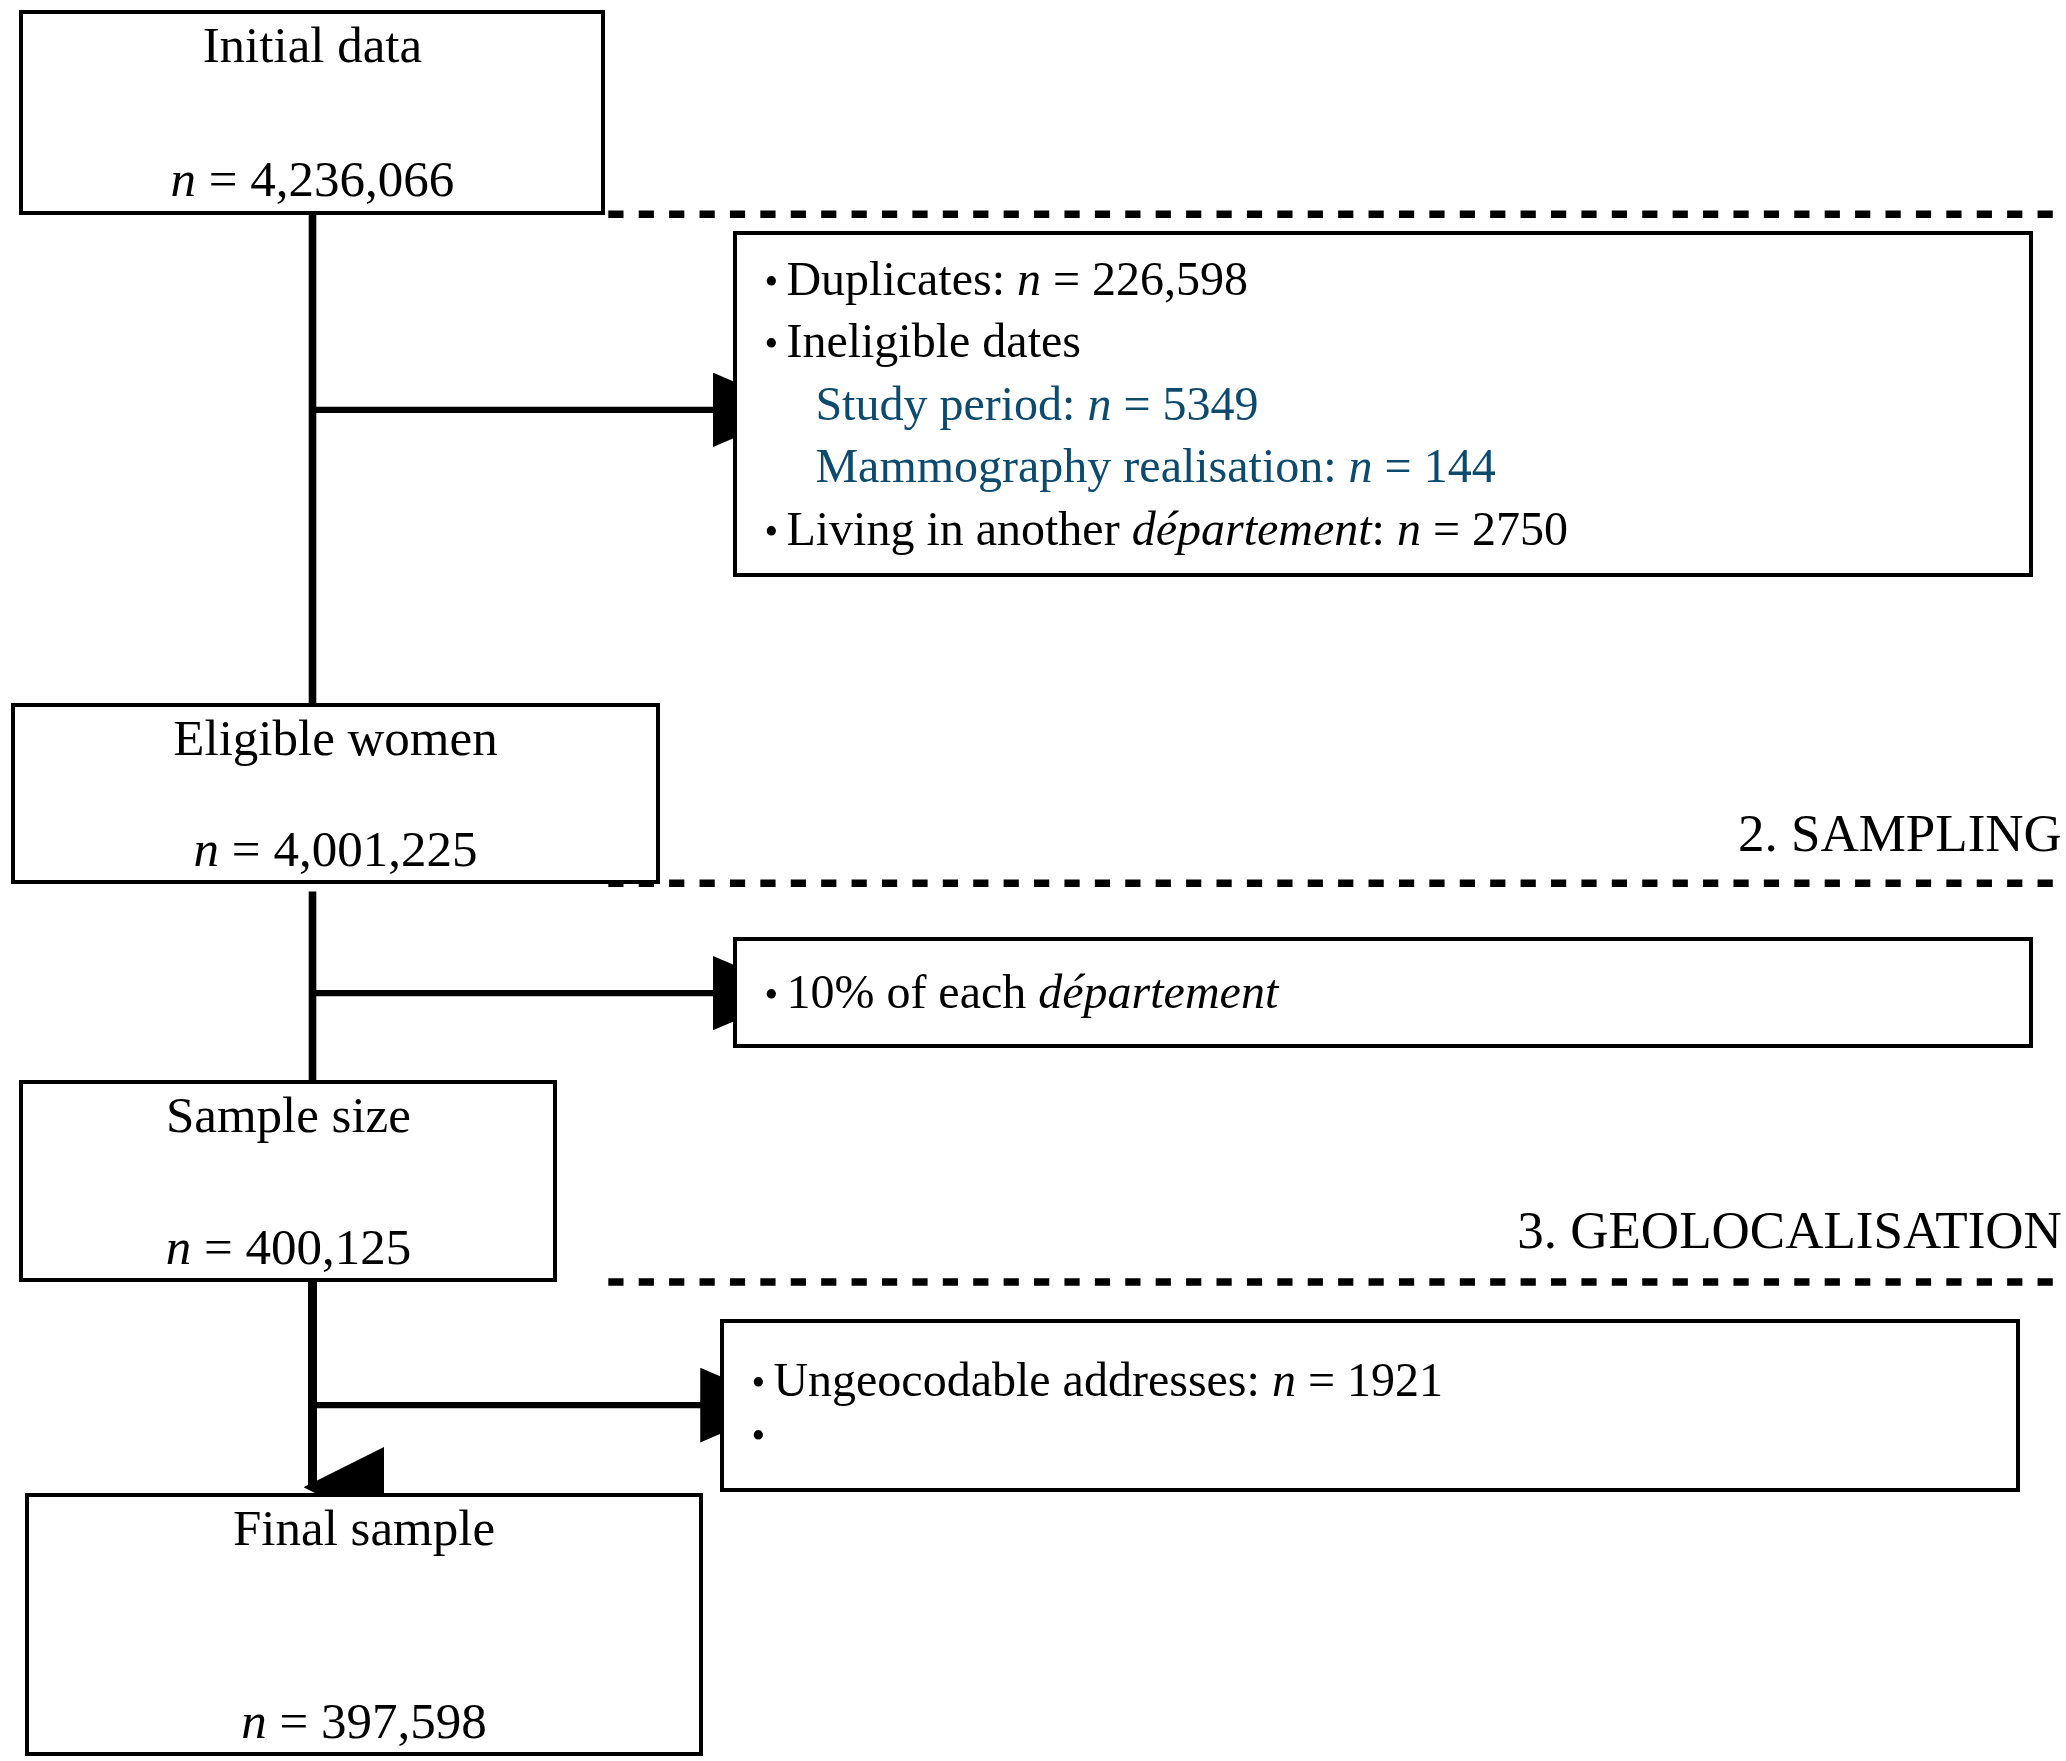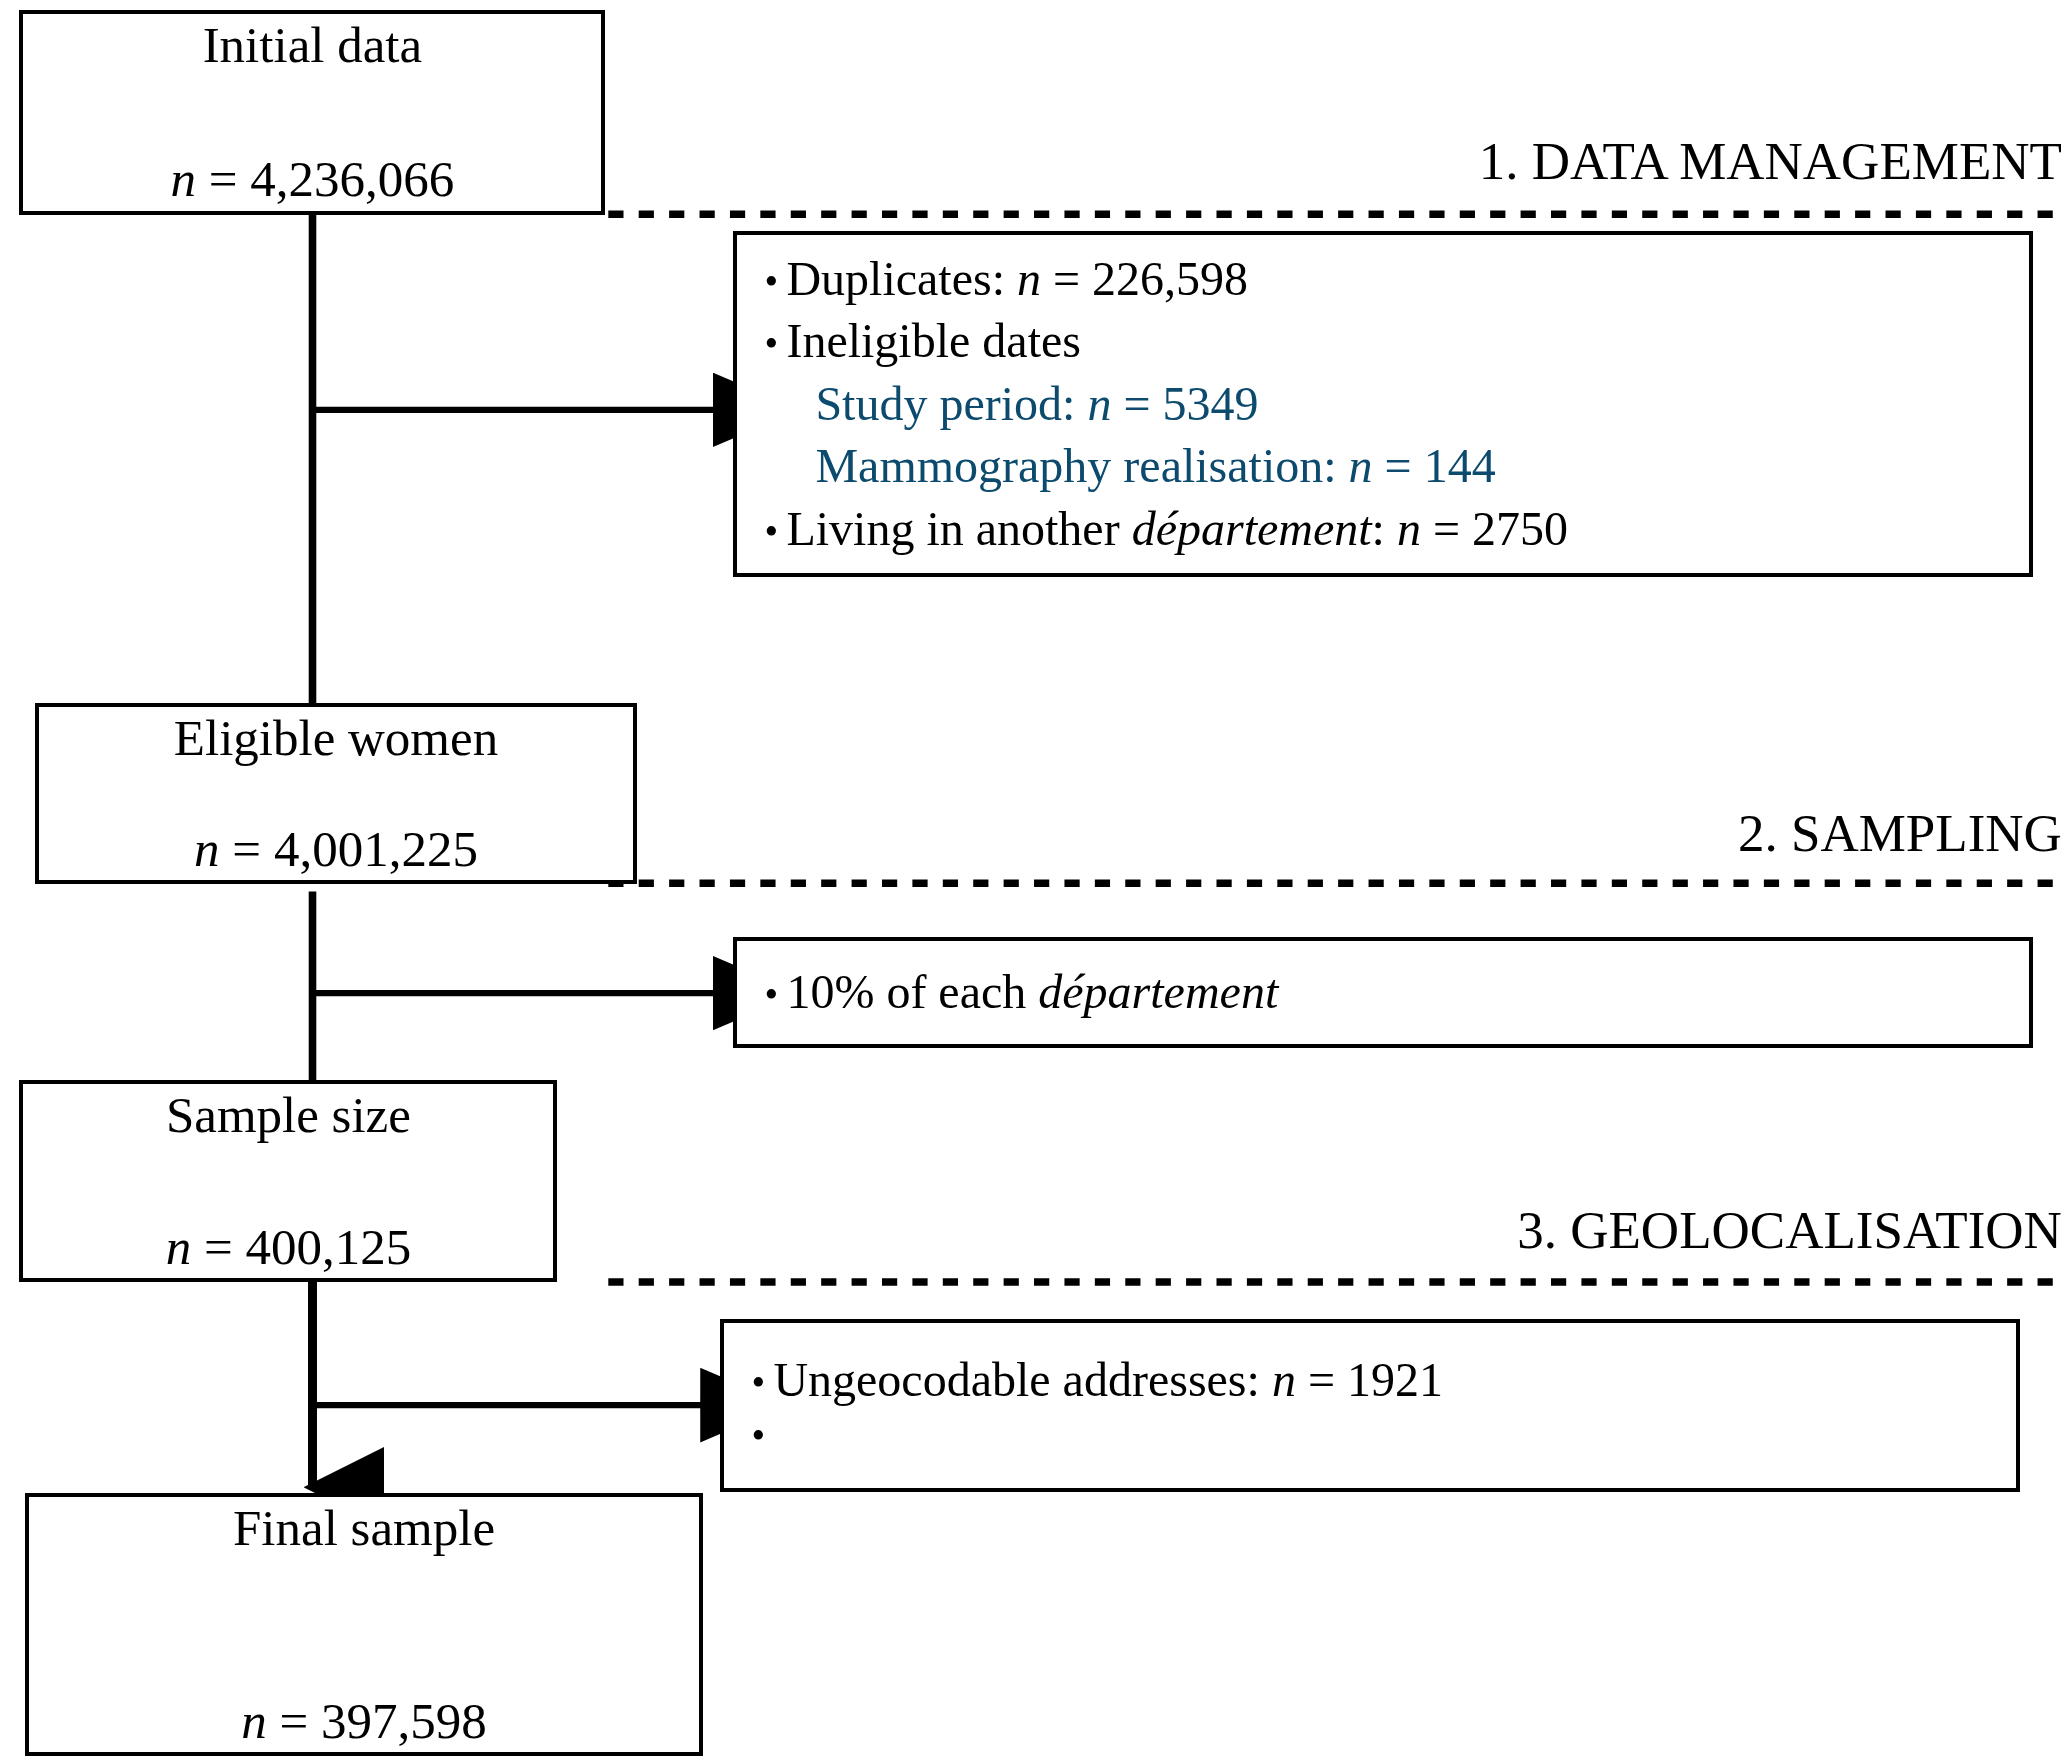--- a/index.html
+++ b/index.html
@@ -112,36 +112,35 @@
     <line x1="880" y1="310" x2="2989" y2="310" stroke="#000000" stroke-width="11" stroke-dasharray="22,22"></line>
     <line x1="880" y1="1278" x2="2989" y2="1278" stroke="#000000" stroke-width="11" stroke-dasharray="22,22"></line>
     <line x1="880" y1="1855" x2="2989" y2="1855" stroke="#000000" stroke-width="11" stroke-dasharray="22,22"></line>
   </svg>
 
   <div class="node-box" style="left:19.4px; top:9.7px; width:586px; height:205px;">
     <div class="node-line">Initial data</div>
     <div class="node-line"><span class="ital">n</span><span> = </span><span>4,236,066</span></div>
   </div>
 
-  <div class="node-box" style="left:35px; top:703px; width:602px; height:181px;">
+  <div class="node-box" style="left:11px; top:703px; width:649px; height:181px;">
     <div class="node-line">Eligible women</div>
     <div class="node-line"><span class="ital">n</span><span> = </span><span>4,001,225</span></div>
   </div>
 
   <div class="node-box" style="left:19.4px; top:1080px; width:538px; height:202px;">
     <div class="node-line">Sample size</div>
     <div class="node-line"><span class="ital">n</span><span> = </span><span>400,125</span></div>
   </div>
 
   <div class="node-box" style="left:25px; top:1493px; width:678px; height:263px;">
     <div class="node-line">Final sample</div>
     <div class="node-line"><span class="ital">n</span><span> = </span><span>397,598</span></div>
   </div>
 
-  <div class="section-label" style="right:4.1px; top:135px;">1. DATA MANAGEMENT</div>
   <div class="section-label" style="right:4.1px; top:807px;">2. SAMPLING</div>
   <div class="section-label" style="right:4.1px; top:1204px;">3. GEOLOCALISATION</div>
 
   <div class="list-box" style="left:733px; top:231px; width:1300px; height:346px; padding:18px 0 18px 19.4px;">
     <div class="bullet-row">
       <span class="bullet-dot">•</span>
       <span><span>Duplicates: </span><span class="ital">n</span><span> = </span><span>226,598</span></span>
     </div>
     <div class="bullet-row">
       <span class="bullet-dot">•</span>

